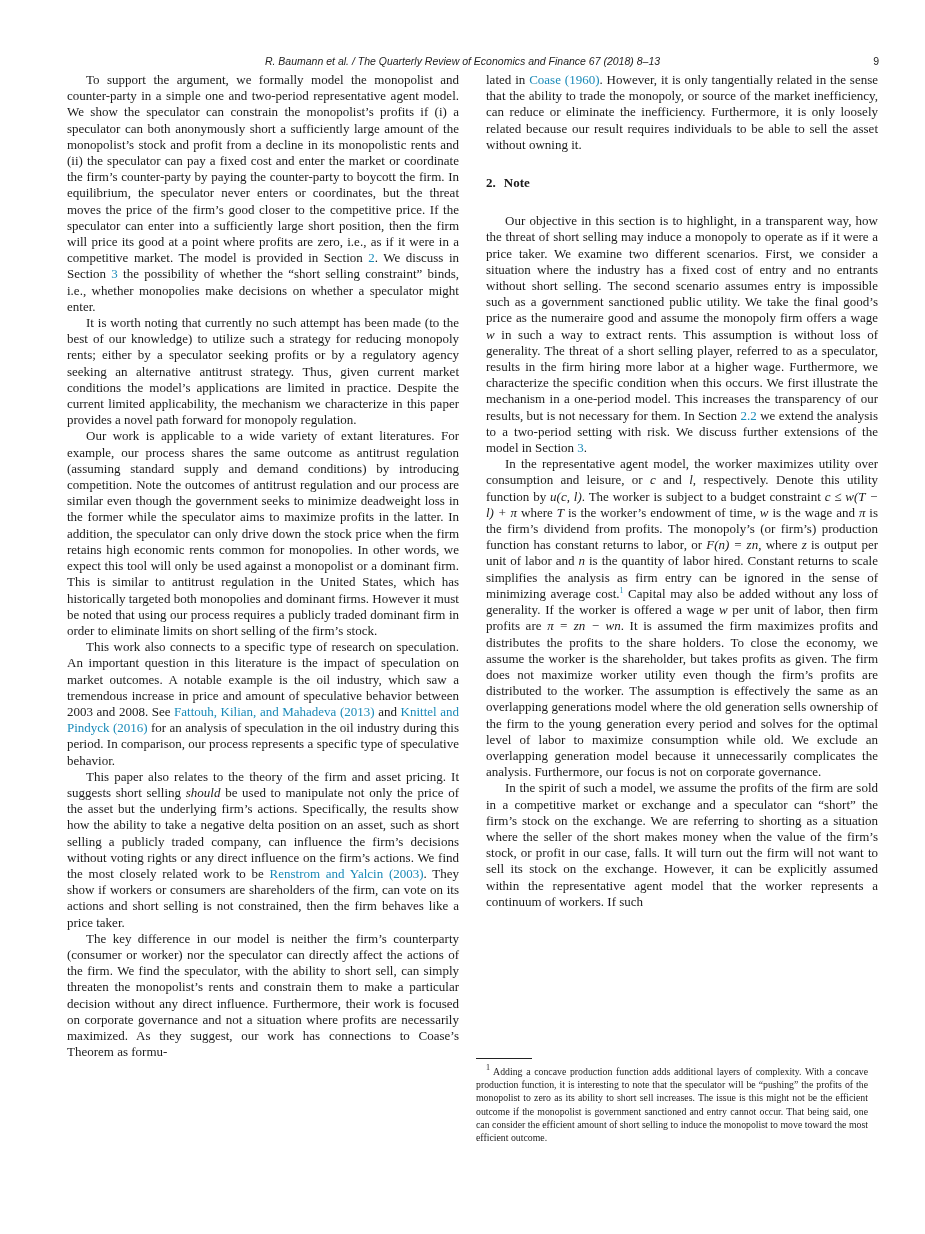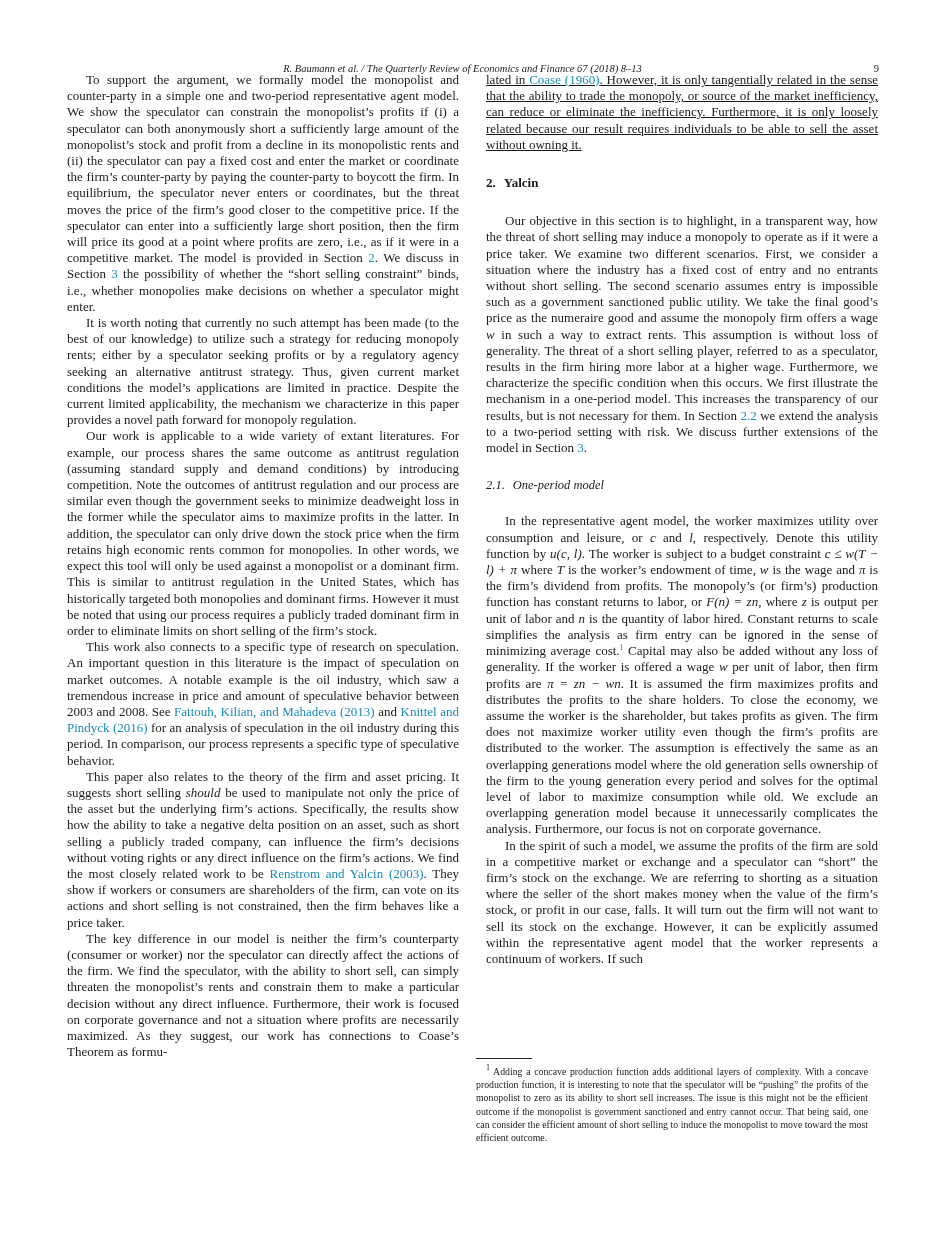--- a/index.html
+++ b/index.html
@@ -1,24 +1,24 @@
 <!DOCTYPE html>
 <html><head>
 <meta charset="utf-8">
 <style>
   html, body { margin: 0; padding: 0; background: #ffffff; }
   body { width: 925px; height: 1234px; position: relative; overflow: hidden; color: #1a1a1a; }
-  .header { position: absolute; top: 55px; left: 0; width: 925px; height: 16px; font-family: Liberation Serif, serif; font-style: italic; font-size: 10.5px; color: #222; margin-top: 8px; }
+  .header { position: absolute; top: 55px; left: 0; width: 925px; height: 16px; font-family: Liberation Sans, sans-serif; font-style: italic; font-size: 10.5px; color: #222; }
   .header .running { position: absolute; left: 0; width: 925px; text-align: center; top: 0; }
   .header .pagenum { position: absolute; right: 46px; top: 0; font-style: normal; }
   .col { position: absolute; top: 72px; width: 392px; font-family: "Liberation Serif", serif; font-size: 13px; line-height: 16.2px; text-align: justify; hyphens: auto; }
   .col.left { left: 67px; }
   .col.right { left: 486px; }
   p { margin: 0; text-indent: 19px; }
-  p.noindent { text-indent: 0; text-decoration: underline; }
+  p.noindent { text-indent: 0; }
   .link { color: #1a8ab8; }
   .section-head { font-family: "Liberation Serif", serif; font-weight: bold; font-size: 13px; margin: 22px 0 22px 0; }
   .section-head .num { margin-right: 8px; }
   .subsection-head { font-style: italic; font-size: 12.5px; margin: 21px 0 20px 0; }
   .subsection-head .num { margin-right: 8px; }
   .math { font-style: italic; }
   .footnote-area { position: absolute; top: 1058px; left: 476px; width: 392px; font-family: "Liberation Serif", serif; font-size: 9.8px; line-height: 13.2px; text-align: justify; }
   .footnote-rule { width: 56px; border-top: 1px solid #222; margin-bottom: 6px; }
   .footnote-area p { text-indent: 10px; }
   sup { font-size: 8px; line-height: 0; vertical-align: 5px; }
@@ -36,25 +36,24 @@
   <p>It is worth noting that currently no such attempt has been made (to the best of our knowledge) to utilize such a strategy for reducing monopoly rents; either by a speculator seeking profits or by a regulatory agency seeking an alternative antitrust strategy. Thus, given current market conditions the model’s applications are limited in practice. Despite the current limited applicability, the mechanism we characterize in this paper provides a novel path forward for monopoly regulation.</p>
   <p>Our work is applicable to a wide variety of extant literatures. For example, our process shares the same outcome as antitrust regulation (assuming standard supply and demand conditions) by introducing competition. Note the outcomes of antitrust regulation and our process are similar even though the government seeks to minimize deadweight loss in the former while the speculator aims to maximize profits in the latter. In addition, the speculator can only drive down the stock price when the firm retains high economic rents common for monopolies. In other words, we expect this tool will only be used against a monopolist or a dominant firm. This is similar to antitrust regulation in the United States, which has historically targeted both monopolies and dominant firms. However it must be noted that using our process requires a publicly traded dominant firm in order to eliminate limits on short selling of the firm’s stock.</p>
   <p><span>This work also connects to a specific type of research on speculation. An important question in this literature is the impact of speculation on market outcomes. A notable example is the oil industry, which saw a tremendous increase in price and amount of speculative behavior between 2003 and 2008. See </span><span class="link">Fattouh, Kilian, and Mahadeva (2013)</span><span> and </span><span class="link">Knittel and Pindyck (2016)</span><span> for an analysis of speculation in the oil industry during this period. In comparison, our process represents a specific type of speculative behavior.</span></p>
   <p><span>This paper also relates to the theory of the firm and asset pricing. It suggests short selling </span><em>should</em><span> be used to manipulate not only the price of the asset but the underlying firm’s actions. Specifically, the results show how the ability to take a negative delta position on an asset, such as short selling a publicly traded company, can influence the firm’s decisions without voting rights or any direct influence on the firm’s actions. We find the most closely related work to be </span><span class="link">Renstrom and Yalcin (2003)</span><span>. They show if workers or consumers are shareholders of the firm, can vote on its actions and short selling is not constrained, then the firm behaves like a price taker.</span></p>
   <p>The key difference in our model is neither the firm’s counterparty (consumer or worker) nor the speculator can directly affect the actions of the firm. We find the speculator, with the ability to short sell, can simply threaten the monopolist’s rents and constrain them to make a particular decision without any direct influence. Furthermore, their work is focused on corporate governance and not a situation where profits are necessarily maximized. As they suggest, our work has connections to Coase’s Theorem as formu-</p>
 </div>
 
 <div class="col right">
   <p class="noindent"><span>lated in </span><span class="link">Coase (1960)</span><span>. However, it is only tangentially related in the sense that the ability to trade the monopoly, or source of the market inefficiency, can reduce or eliminate the inefficiency. Furthermore, it is only loosely related because our result requires individuals to be able to sell the asset without owning it.</span></p>
 
-  <div class="section-head"><span class="num">2.</span><span>Yalcin</span></div>
+  <div class="section-head"><span class="num">2.</span><span>Note</span></div>
 
   <p><span>Our objective in this section is to highlight, in a transparent way, how the threat of short selling may induce a monopoly to operate as if it were a price taker. We examine two different scenarios. First, we consider a situation where the industry has a fixed cost of entry and no entrants without short selling. The second scenario assumes entry is impossible such as a government sanctioned public utility. We take the final good’s price as the numeraire good and assume the monopoly firm offers a wage </span><span class="math">w</span><span> in such a way to extract rents. This assumption is without loss of generality. The threat of a short selling player, referred to as a speculator, results in the firm hiring more labor at a higher wage. Furthermore, we characterize the specific condition when this occurs. We first illustrate the mechanism in a one-period model. This increases the transparency of our results, but is not necessary for them. In Section </span><span class="link">2.2</span><span> we extend the analysis to a two-period setting with risk. We discuss further extensions of the model in Section </span><span class="link">3</span><span>.</span></p>
 
-  <div class="subsection-head"><span class="num">2.1.</span><span>One-period model</span></div>
 
   <p><span>In the representative agent model, the worker maximizes utility over consumption and leisure, or </span><span class="math">c</span><span> and </span><span class="math">l</span><span>, respectively. Denote this utility function by </span><span class="math">u(c, l)</span><span>. The worker is subject to a budget constraint </span><span class="math">c ≤ w(T − l) + π</span><span> where </span><span class="math">T</span><span> is the worker’s endowment of time, </span><span class="math">w</span><span> is the wage and </span><span class="math">π</span><span> is the firm’s dividend from profits. The monopoly’s (or firm’s) production function has constant returns to labor, or </span><span class="math">F(n) = zn</span><span>, where </span><span class="math">z</span><span> is output per unit of labor and </span><span class="math">n</span><span> is the quantity of labor hired. Constant returns to scale simplifies the analysis as firm entry can be ignored in the sense of minimizing average cost.</span><sup class="link">1</sup><span> Capital may also be added without any loss of generality. If the worker is offered a wage </span><span class="math">w</span><span> per unit of labor, then firm profits are </span><span class="math">π = zn − wn</span><span>. It is assumed the firm maximizes profits and distributes the profits to the share holders. To close the economy, we assume the worker is the shareholder, but takes profits as given. The firm does not maximize worker utility even though the firm’s profits are distributed to the worker. The assumption is effectively the same as an overlapping generations model where the old generation sells ownership of the firm to the young generation every period and solves for the optimal level of labor to maximize consumption while old. We exclude an overlapping generation model because it unnecessarily complicates the analysis. Furthermore, our focus is not on corporate governance.</span></p>
 
   <p>In the spirit of such a model, we assume the profits of the firm are sold in a competitive market or exchange and a speculator can “short” the firm’s stock on the exchange. We are referring to shorting as a situation where the seller of the short makes money when the value of the firm’s stock, or profit in our case, falls. It will turn out the firm will not want to sell its stock on the exchange. However, it can be explicitly assumed within the representative agent model that the worker represents a continuum of workers. If such</p>
 </div>
 
 <div class="footnote-area">
   <div class="footnote-rule"></div>
   <p><sup>1</sup><span> Adding a concave production function adds additional layers of complexity. With a concave production function, it is interesting to note that the speculator will be “pushing” the profits of the monopolist to zero as its ability to short sell increases. The issue is this might not be the efficient outcome if the monopolist is government sanctioned and entry cannot occur. That being said, one can consider the efficient amount of short selling to induce the monopolist to move toward the most efficient outcome.</span></p>
 </div>

